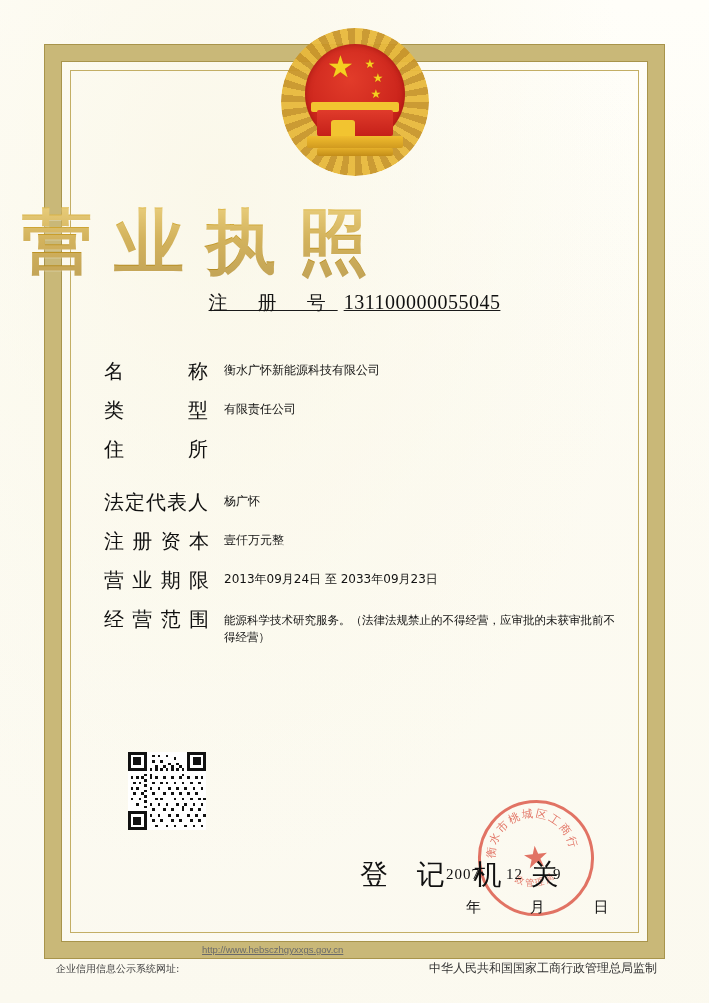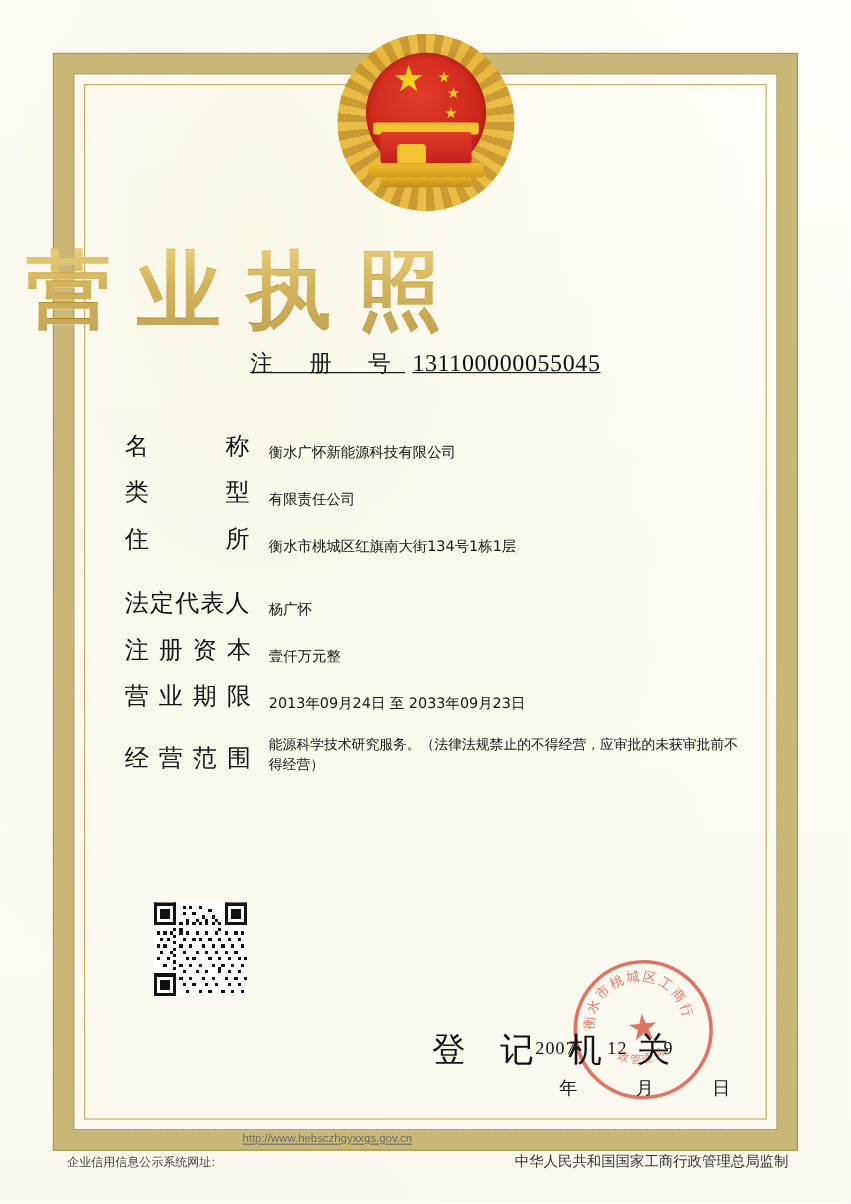--- a/index.html
+++ b/index.html
@@ -235,21 +235,21 @@
 
   
   .fields {
     position: absolute;
     left: 104px;
     top: 358px;
     width: 520px;
   }
   .field-row {
     display: flex;
-    align-items: flex-end;
+    align-items: flex-start;
     margin-bottom: 12px;
   }
   .field-label {
     flex: 0 0 120px;
     font-family: "DejaVu Serif", "Liberation Serif", serif;
     font-size: 20px;
     color: #111;
     white-space: nowrap;
   }
   .field-label.spaced0 { letter-spacing: 1px; }
@@ -401,21 +401,20 @@
       <div class="field-value">衡水广怀新能源科技有限公司</div>
     </div>
 
     <div class="field-row">
       <div class="field-label spaced0">类　　　型</div>
       <div class="field-value">有限责任公司</div>
     </div>
 
     <div class="field-row">
       <div class="field-label spaced0">住　　　所</div>
-      <div class="field-value">衡水市桃城区红旗南大街134号1栋1层</div>
     </div>
 
     <div class="spacer-gap"></div>
 
     <div class="field-row">
       <div class="field-label spaced0">法定代表人</div>
       <div class="field-value">杨广怀</div>
     </div>
 
     <div class="field-row">

